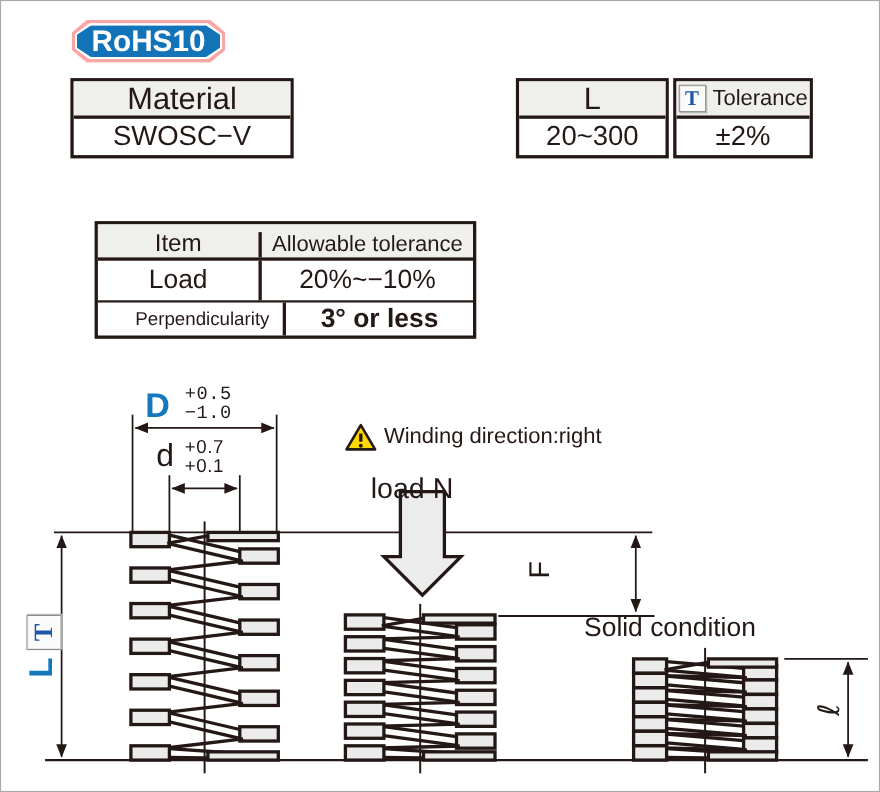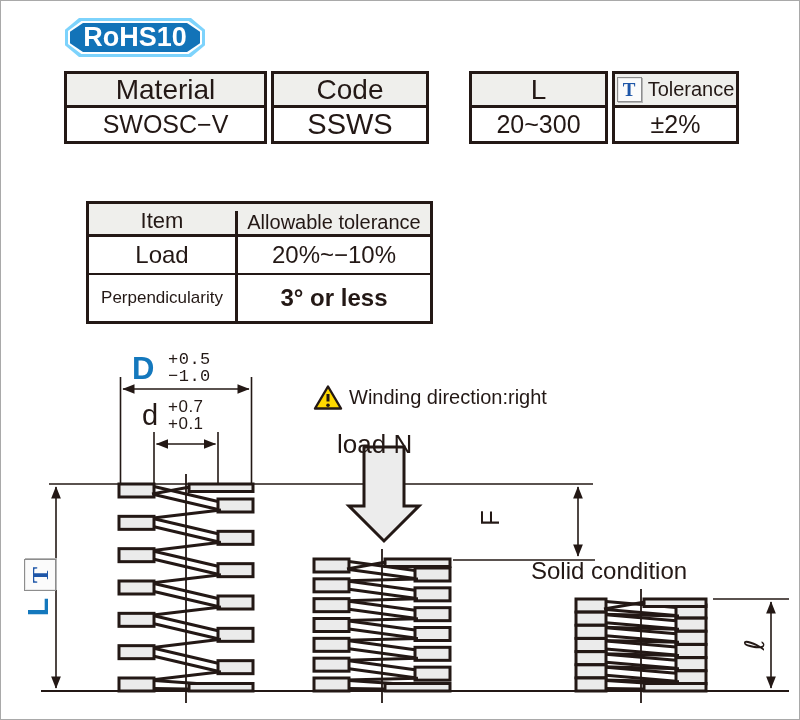--- a/index.html
+++ b/index.html
@@ -3,21 +3,21 @@
 <meta charset="utf-8">
 <style>
   html,body{margin:0;padding:0;background:#fff;}
   #stage{position:relative;width:800px;height:720px;background:#ffffff;border:1px solid #a9a9a9;
          box-sizing:border-box;font-family:"Liberation Sans",sans-serif;color:#231815;overflow:hidden;}
   #draw{position:absolute;left:0;top:0;}
 
   
   .badge{position:absolute;left:64px;top:17px;width:140px;height:39px;}
   .oct{clip-path:polygon(10% 0,90% 0,100% 30%,100% 70%,90% 100%,10% 100%,0 70%,0 30%);}
-  .badge .b1{width:100%;height:100%;background:#7dd3fc;display:flex;align-items:center;justify-content:center;}
+  .badge .b1{width:100%;height:100%;background:#fca5a5;display:flex;align-items:center;justify-content:center;}
   .badge .b2{width:calc(100% - 6px);height:calc(100% - 6px);background:#ffffff;display:flex;align-items:center;justify-content:center;}
   .badge .b3{width:calc(100% - 4px);height:calc(100% - 4px);background:#1273b8;display:flex;align-items:center;justify-content:center;
              color:#fff;font-weight:bold;font-size:27px;letter-spacing:0px;}
 
   
   .tbl{position:absolute;display:flex;gap:4px;}
   .tcol{border:3px solid #231815;background:#fff;box-sizing:border-box;}
   .thead{background:#efefec;border-bottom:3px solid #231815;display:flex;align-items:center;justify-content:center;
          font-size:28px;height:31px;gap:6px;}
   .tval{display:flex;align-items:center;justify-content:center;font-size:25px;height:33px;}
@@ -190,24 +190,20 @@
         <div class="b3 oct">RoHS10</div>
       </div>
     </div>
   </div>
 
   <div class="tbl" style="left:63px;top:70px;">
     <div class="tcol" style="width:203px;">
       <div class="thead">Material</div>
       <div class="tval">SWOSC−V</div>
     </div>
-    <div class="tcol" style="width:158px;">
-      <div class="thead">Code</div>
-      <div class="tval" style="font-size:29px;">SSWS</div>
-    </div>
   </div>
 
   <div class="tbl" style="left:468px;top:70px;">
     <div class="tcol" style="width:139px;">
       <div class="thead">L</div>
       <div class="tval">20~300</div>
     </div>
     <div class="tcol" style="width:127px;">
       <div class="thead" style="font-size:20px;">
         <span class="ticon">T</span>
@@ -219,21 +215,21 @@
 
   <div class="tbl3">
     <div class="t3row t3h" style="height:30px;align-items:flex-end;">
       <div class="t3c1" style="font-size:22px;">Item</div>
       <div class="t3c2" style="font-size:20px;">Allowable tolerance</div>
     </div>
     <div class="t3row t3r1" style="height:36px;">
       <div class="t3c1" style="font-size:24px;">Load</div>
       <div class="t3c2" style="font-size:24px;">20%~−10%</div>
     </div>
-    <div class="t3row" style="height:46px;">
+    <div class="t3row" style="height:30px;margin-left:22px;">
       <div class="t3c1" style="font-size:17px;">Perpendicularity</div>
       <div class="t3c2" style="font-size:24px;font-weight:bold;">3° or less</div>
     </div>
   </div>
 
   <div class="lbl blue" style="left:131px;top:350px;font-size:31px;font-weight:bold;">D</div>
   <div class="tolstack" style="left:167px;top:350px;font-family:Liberation Mono, monospace;">
     <div>+0.5</div>
     <div>−1.0</div>
   </div>

